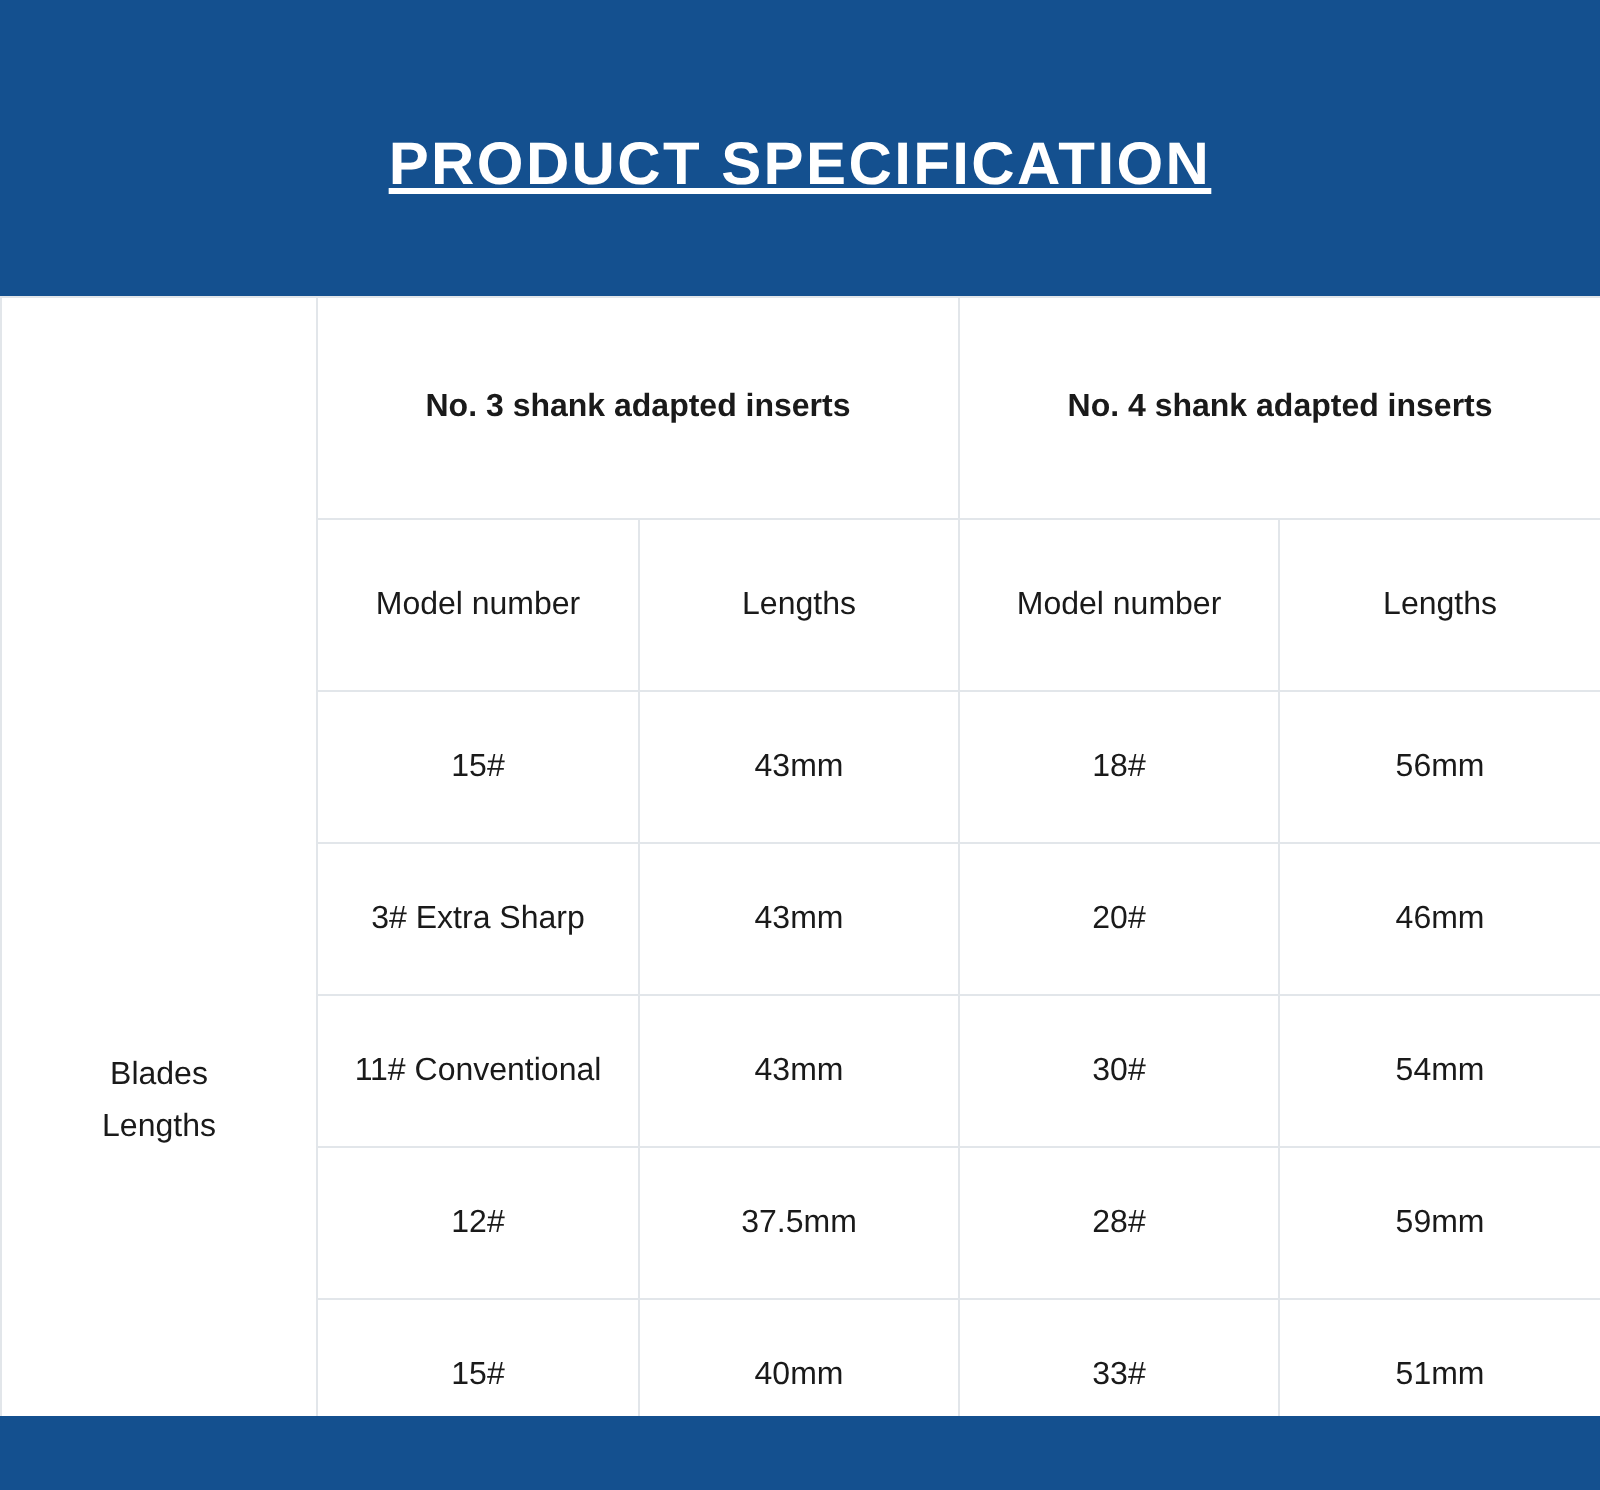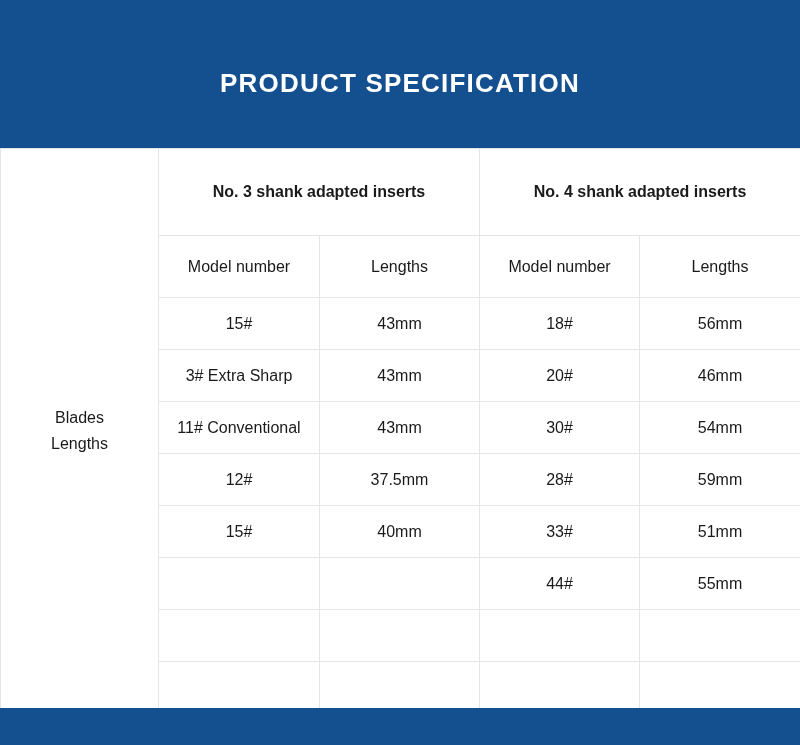--- a/index.html
+++ b/index.html
@@ -26,25 +26,26 @@
     top: 0;
     width: 800px;
     height: 148px;
     background: #14508f;
     display: flex;
     align-items: center;
     justify-content: center;
   }
   .header-title {
     color: #ffffff;
-    font-size: 26px;
+    font-size: 30px;
     font-weight: bold;
     letter-spacing: 1.2px;
     text-align: center;
     margin-top: 18px;
+    text-decoration: underline;
   }
   .footer-band {
     position: absolute;
     left: 0;
     bottom: 0;
     width: 800px;
     height: 37px;
     background: #14508f;
   }
   .table-wrap {
@@ -59,21 +60,21 @@
     border-collapse: collapse;
     width: 800px;
     table-layout: fixed;
   }
   table.spec td {
     border: 1px solid #e2e6ea;
     text-align: center;
     vertical-align: middle;
     font-size: 16px;
     color: #1a1a1a;
-    padding: 0;
+    padding: 12px;
   }
   .col-label { width: 158px; }
   .col-m1 { width: 161px; }
   .col-l1 { width: 160px; }
   .col-m2 { width: 160px; }
   .col-l2 { width: 161px; }
 
   td.sidecell {
     font-size: 20px;
     color: #1a1a1a;

